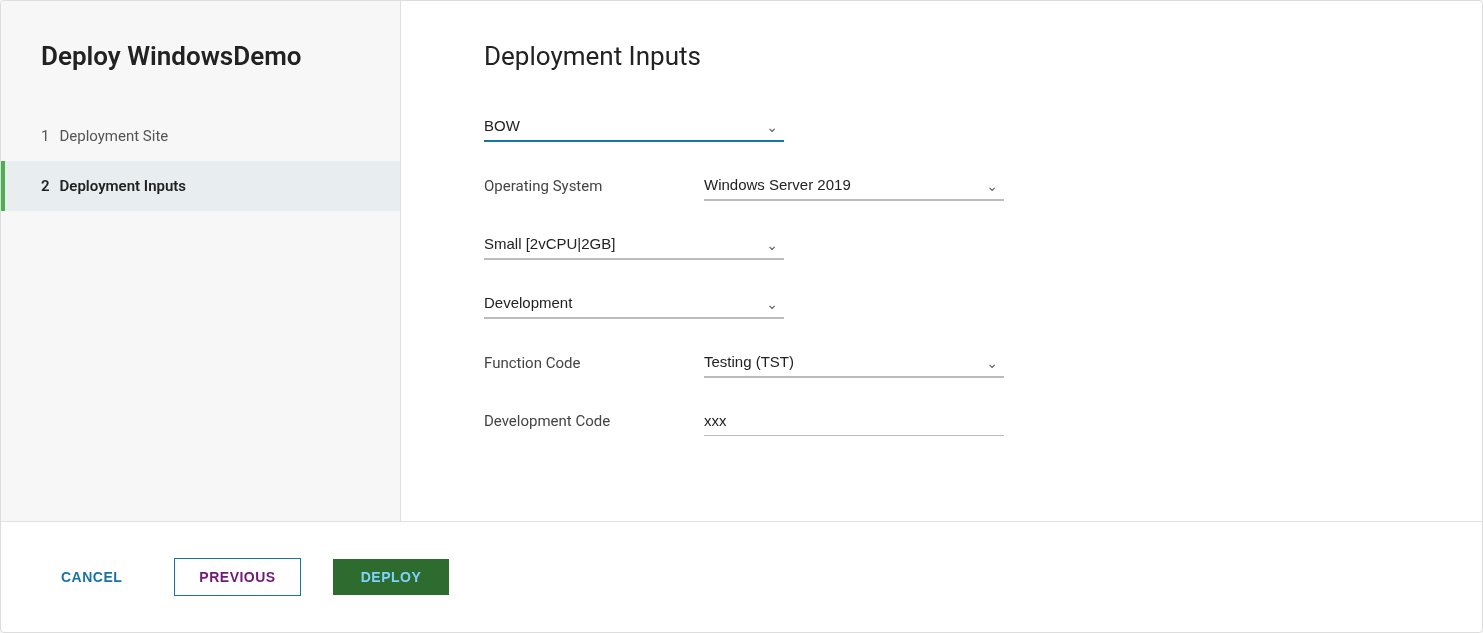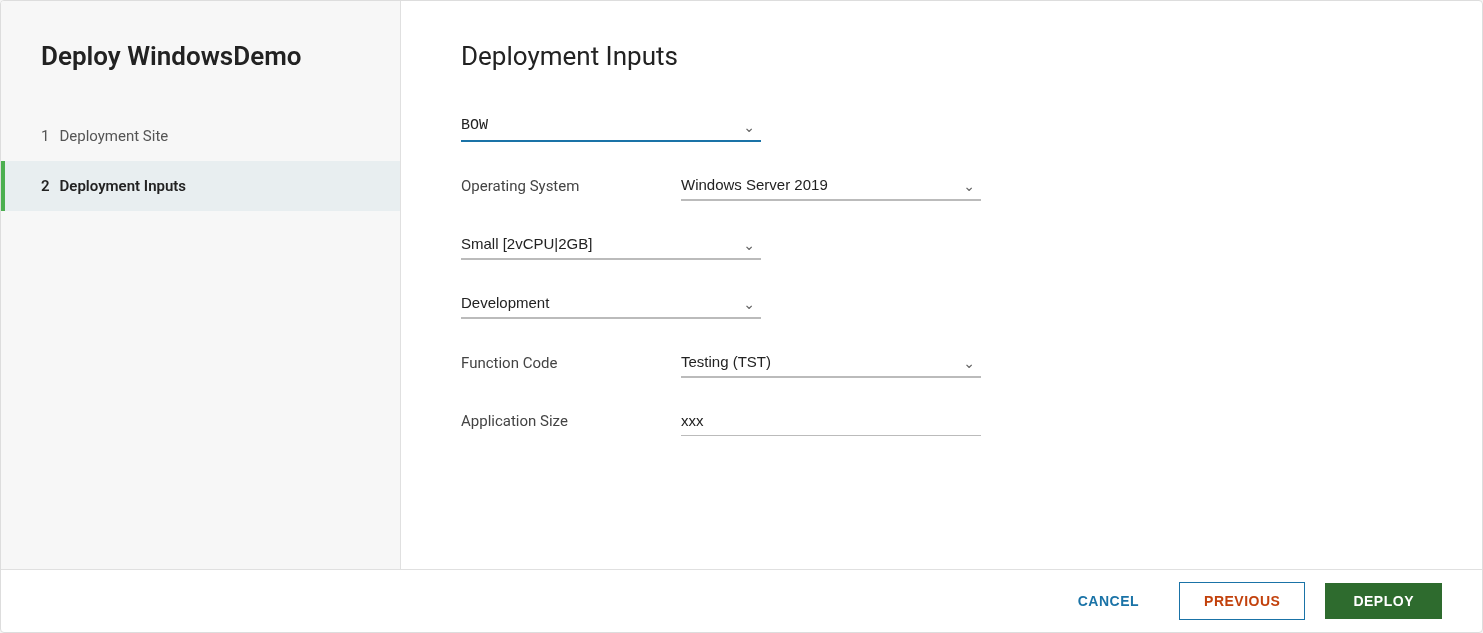--- a/index.html
+++ b/index.html
@@ -25,20 +25,21 @@
       border-radius: 4px;
       display: flex;
       flex-direction: column;
       overflow: hidden;
     }
 
     .modal-body {
       display: flex;
       flex: 1;
       overflow: hidden;
+      gap: 23px;
     }
 
     
     .sidebar {
       width: 400px;
       background: #f7f7f7;
       border-right: 1px solid #e0e0e0;
       padding: 40px 0;
       flex-shrink: 0;
     }
@@ -131,21 +132,20 @@
       background: transparent;
       font-size: 15px;
       color: #222;
       padding: 6px 30px 6px 0;
       cursor: pointer;
       outline: none;
     }
 
     .select-wrapper.active-field select {
       border-bottom-color: #1a73a7;
-      font-family: Liberation Mono, monospace;
     }
 
     .chevron-icon {
       position: absolute;
       right: 6px;
       top: 50%;
       transform: translateY(-50%);
       pointer-events: none;
       color: #666;
       font-size: 14px;
@@ -158,55 +158,54 @@
       background: transparent;
       font-size: 15px;
       color: #222;
       padding: 6px 0;
       outline: none;
     }
 
     
     .modal-footer {
       display: flex;
-      justify-content: flex-end;
       align-items: center;
-      padding: 12px 40px;
-      gap: 20px;
+      padding: 36px 40px;
+      gap: 32px;
       border-top: 1px solid #e0e0e0;
     }
 
     .btn-cancel {
       background: transparent;
       border: none;
       color: #1a73a7;
       font-size: 14px;
       font-weight: 600;
       cursor: pointer;
       padding: 10px 20px;
       letter-spacing: 0.5px;
       text-transform: uppercase;
     }
 
     .btn-previous {
       background: transparent;
       border: 1.5px solid #1a73a7;
-      color: #c2410c;
+      color: #701a75;
       font-size: 14px;
       font-weight: 600;
       cursor: pointer;
       padding: 10px 24px;
       letter-spacing: 0.5px;
       text-transform: uppercase;
     }
 
     .btn-deploy {
       background: #2e6b2e;
       border: none;
-      color: #ffffff;
+      color: #7dd3fc;
       font-size: 14px;
       font-weight: 600;
       cursor: pointer;
       padding: 10px 28px;
       letter-spacing: 0.5px;
       text-transform: uppercase;
     }
   </style>
 </head>
 <body>
@@ -286,21 +285,21 @@
             <select>
               <option>Testing (TST)</option>
               <option>Development (DEV)</option>
               <option>Production (PRD)</option>
             </select>
             <span class="chevron-icon">⌄</span>
           </div>
         </div>
 
         <div class="form-row">
-          <div class="form-label">Application Size</div>
+          <div class="form-label">Development Code</div>
           <input class="form-input" type="text" value="xxx" style="">
         </div>
 
       </div>
     </div>
   </div>
 
   <div class="modal-footer">
     <button class="btn-cancel">CANCEL</button>
     <button class="btn-previous">PREVIOUS</button>

